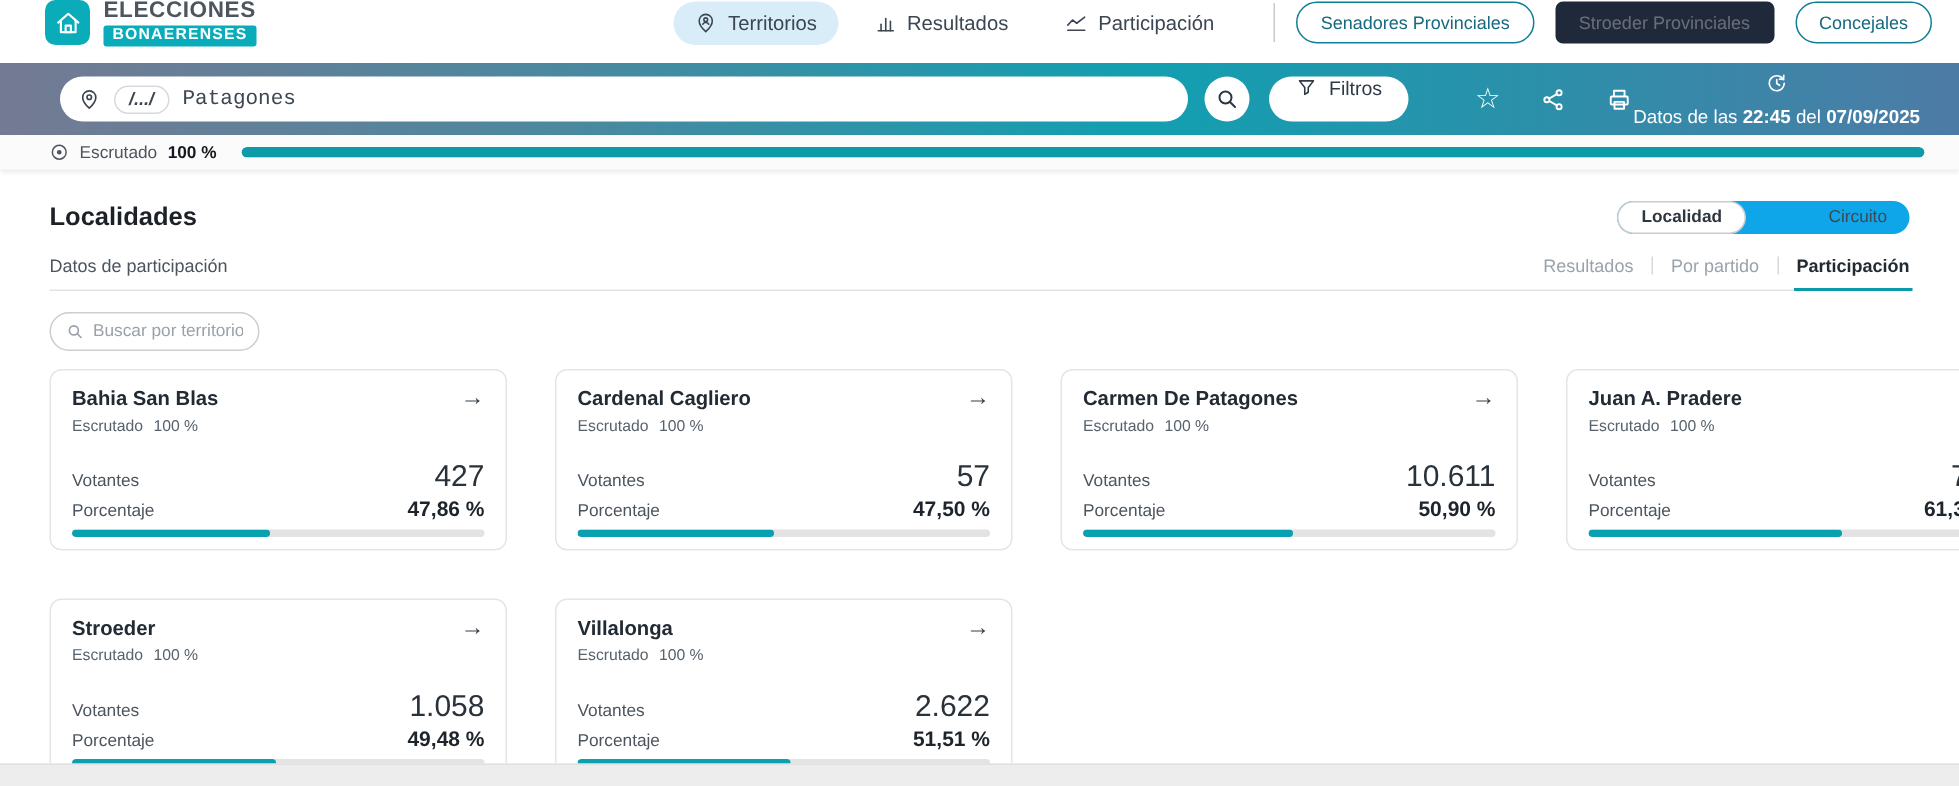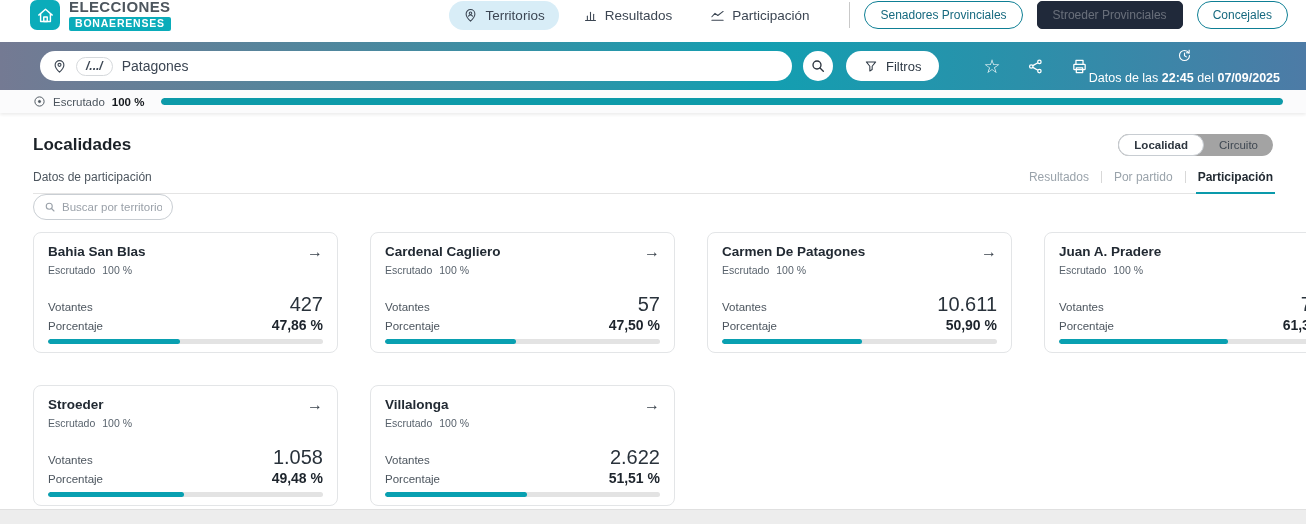--- a/index.html
+++ b/index.html
@@ -54,29 +54,29 @@
   .search-pill {
     width:752px; height:30px; background:#fff; border-radius:16px;
     display:flex; align-items:center; gap:9px; padding:0 12px;
   }
   .search-badge {
     border:1px solid #d6d9dc; border-radius:12px; padding:1px 9px 2px;
     font-size:12px; font-style:italic; font-weight:bold; color:#3c4653;
   }
   .search-input {
     border:none; outline:none; flex:1; font-size:14px; color:#3c4653;
-    font-family:Liberation Sans, sans-serif; background:transparent;
+    font-family:Liberation Mono, monospace; background:transparent;
   }
   .circle-btn {
     width:30px; height:30px; border-radius:50%; background:#fff; border:none;
     display:flex; align-items:center; justify-content:center; margin-left:11px; cursor:pointer;
   }
   .filters-btn {
     height:30px; background:#fff; border:none; border-radius:16px; margin-left:13px;
-    display:flex; align-items:center; gap:8px; padding:0 18px; cursor:pointer;
+    display:flex; align-items:flex-start; gap:8px; padding:0 18px; cursor:pointer;
     font-size:13px; color:#2f3a46; font-family:inherit;
   }
   .tool-icons { display:flex; align-items:center; gap:27px; margin-left:44px; }
   .tool-icon { cursor:pointer; color:#fff; }
   .star-glyph { font-size:19px; line-height:1; color:#fff; }
   .data-info {
     margin-left:auto; display:flex; align-items:center; gap:8px;
     color:#fff; font-size:12.5px; white-space:nowrap;flex-direction:column;
   }
   .data-info b { font-weight:bold; }
@@ -92,43 +92,43 @@
   .scrutiny-track {
     flex:1; height:7px; background:#e8e8e8; border-radius:4px; margin-left:10px; overflow:hidden;
   }
   .scrutiny-fill { height:100%; background:#0d9aa9; border-radius:4px; }
 
   
   .main { padding:21px 33px 0; }
   .section-head { display:flex; align-items:center; }
   .section-title { font-size:17px; font-weight:bold; color:#1b2127; }
   .toggle-group {
-    margin-left:auto; background:#a3a3a3; border-radius:16px; display:flex; align-items:center;
-    font-size:11.5px; color:#3f4852;
+    margin-left:auto; background:#0ea5e9; border-radius:16px; display:flex; align-items:center;
+    font-size:11.5px; color:#3f4852;gap:40px;
   }
   .toggle-opt { padding:5px 15px; cursor:pointer; white-space:nowrap; }
   .toggle-opt.active {
     background:#fff; border:1px solid #c8cdd2; border-radius:16px; padding:4px 15px;
     font-weight:bold; color:#2e363f;
   }
   .section-sub {
     display:flex; align-items:flex-end; margin-top:14px;
     border-bottom:1px solid #e4e4e4; padding-bottom:9px;
   }
   .section-subtitle { font-size:12px; color:#4c555e; }
   .tabs { margin-left:auto; display:flex; align-items:center; gap:12px; font-size:12px; }
   .tab { color:#9aa3ab; cursor:pointer; position:relative; white-space:nowrap; }
   .tab.active { color:#222a32; font-weight:bold; }
   .tab.active::after {
     content:""; position:absolute; left:-2px; right:-2px; bottom:-10px; height:2px; background:#0a9aab;
   }
   .tab-sep { width:1px; height:12px; background:#d8d8d8; }
 
   .territory-search {
-    width:140px; height:26px; border:1px solid #c9ced3; border-radius:14px;
+    margin-top:14px; width:140px; height:26px; border:1px solid #c9ced3; border-radius:14px;
     display:flex; align-items:center; gap:6px; padding:0 10px; background:#fff;
   }
   .territory-input {
     border:none; outline:none; width:100%; font-size:11.5px; color:#6b747c;
     font-family:inherit; background:transparent;
   }
   .territory-input::placeholder { color:#9aa1a9; }
 
   
   .cards-grid {

